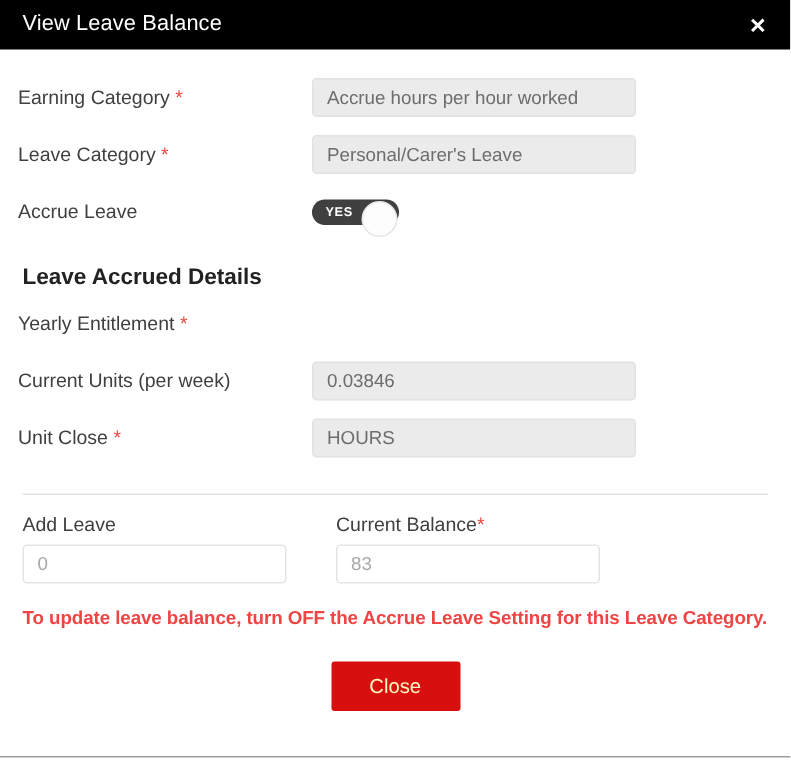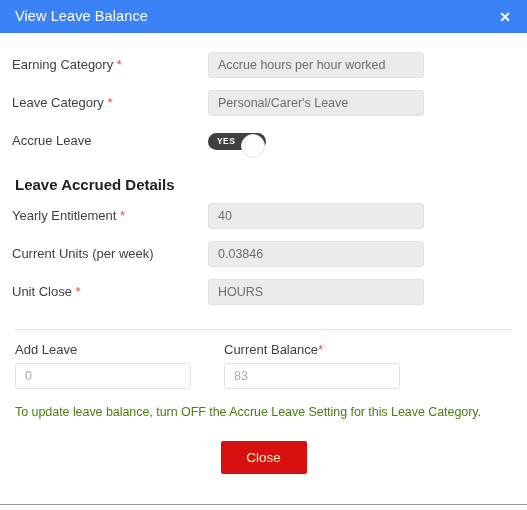--- a/index.html
+++ b/index.html
@@ -24,21 +24,21 @@
     width: 527px;
     height: 503px;
     background: #ffffff;
     box-sizing: border-box;
     overflow: hidden;
   }
 
   
   .modal-header {
     height: 33px;
-    background: #3b82f6;
+    background: #000000;
     display: flex;
     align-items: center;
     justify-content: space-between;
     padding: 0 14px 0 15px;
     box-sizing: border-box;
   }
   .modal-title {
     color: #ffffff;
     font-size: 14.5px;
     font-weight: normal;
@@ -179,23 +179,23 @@
     display: flex;
     align-items: center;
     padding: 0 9px;
     font-size: 12.5px;
     color: #a9a9a9;
     margin-left: 3px;
   }
 
   .warning-text {
     margin: 16px 0 0 3px;
-    color: #4d7c0f;
+    color: #ef4444;
     font-size: 12.5px;
-    font-weight: normal;
+    font-weight: bold;
     letter-spacing: -0.05px;
   }
 
   
   .modal-footer {
     margin-top: 22px;
     display: flex;
     justify-content: center;
   }
   .btn-close {
@@ -262,23 +262,20 @@
       </div>
     </div>
 
     <div class="section-heading">Leave Accrued Details</div>
 
     <div class="form-row">
       <div class="label">
         <span>Yearly Entitlement</span>
         <span class="req">*</span>
       </div>
-      <div class="field-disabled">
-        <span>40</span>
-      </div>
     </div>
 
     <div class="form-row">
       <div class="label">
         <span>Current Units (per week)</span>
         <span class="req"></span>
       </div>
       <div class="field-disabled">
         <span>0.03846</span>
       </div>

